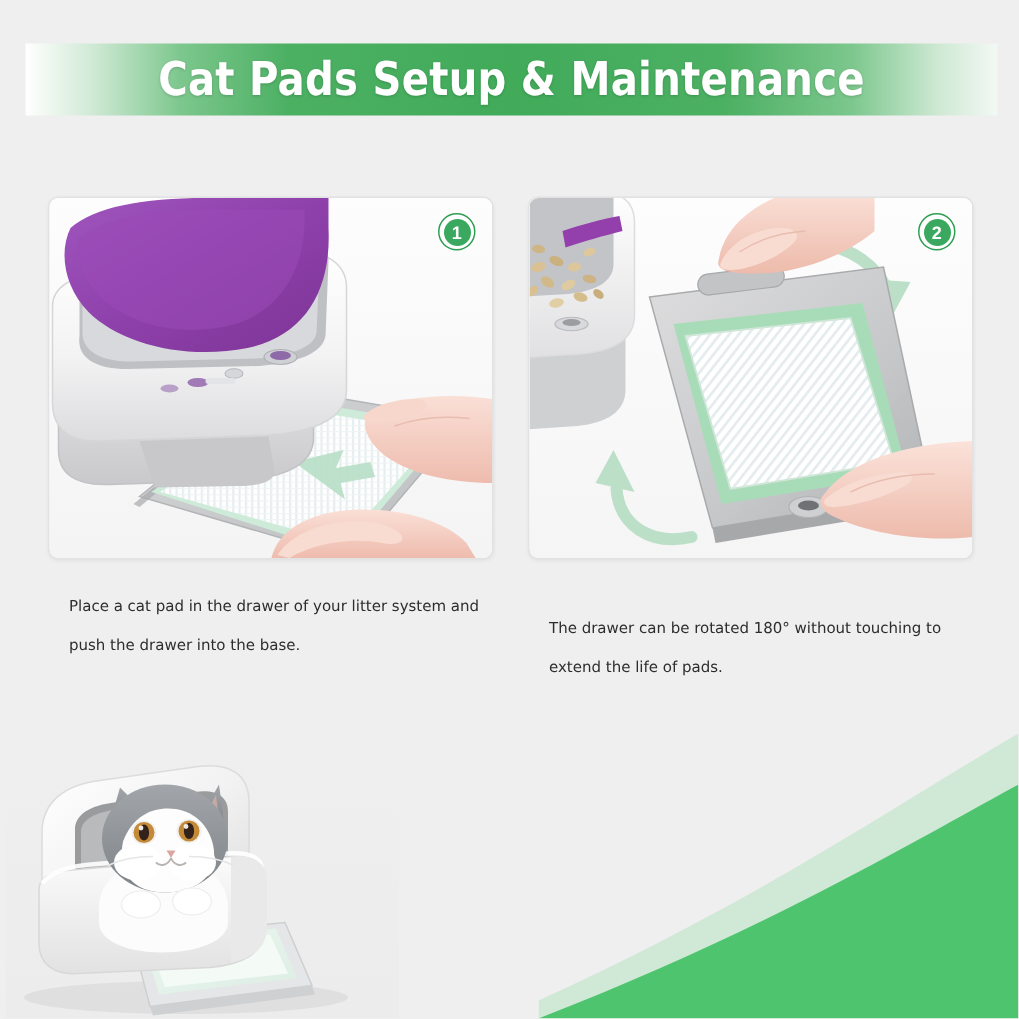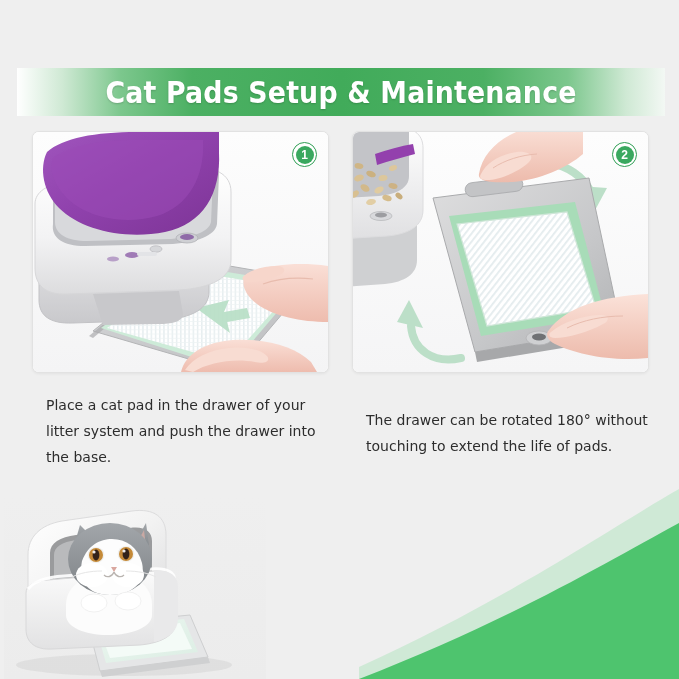--- a/index.html
+++ b/index.html
@@ -6,21 +6,21 @@
   body{
     width:679px;height:679px;
     background:#efefef;
     font-family:"Liberation Sans", sans-serif;
     overflow:hidden;
     position:relative;
   }
 
   
   .banner-wrap{
-    position:absolute;left:17px;top:29px;width:648px;height:48px;margin-top:39px;
+    position:absolute;left:17px;top:29px;width:648px;height:48px;
   }
   .banner-bg{
     position:absolute;inset:0;
     background:linear-gradient(90deg,
         #ffffff 0%,
         #cfe9d4 7%,
         #7cc78d 16%,
         #4cb063 27%,
         #41ab5a 50%,
         #4cb063 72%,
@@ -67,21 +67,21 @@
     width:18px;height:18px;border-radius:50%;
     background:#3aa85f;
     color:#fff;font-size:12px;font-weight:bold;
     display:flex;align-items:center;justify-content:center;
     line-height:1;
   }
 
   
   .caption{
     position:absolute;top:392px;width:290px;
-    font-size:14px;line-height:26px;color:#2d2d2d;
+    font-size:10px;line-height:26px;color:#2d2d2d;
     font-family:"DejaVu Sans","Liberation Sans",sans-serif;
   }
   #caption-1{left:46px;}
   #caption-2{left:366px;margin-top:15px;}
 
   
   .swoosh{position:absolute;right:0;bottom:0;width:320px;height:190px;}
 
   
   .hero{position:absolute;left:4px;top:497px;width:262px;height:182px;}

